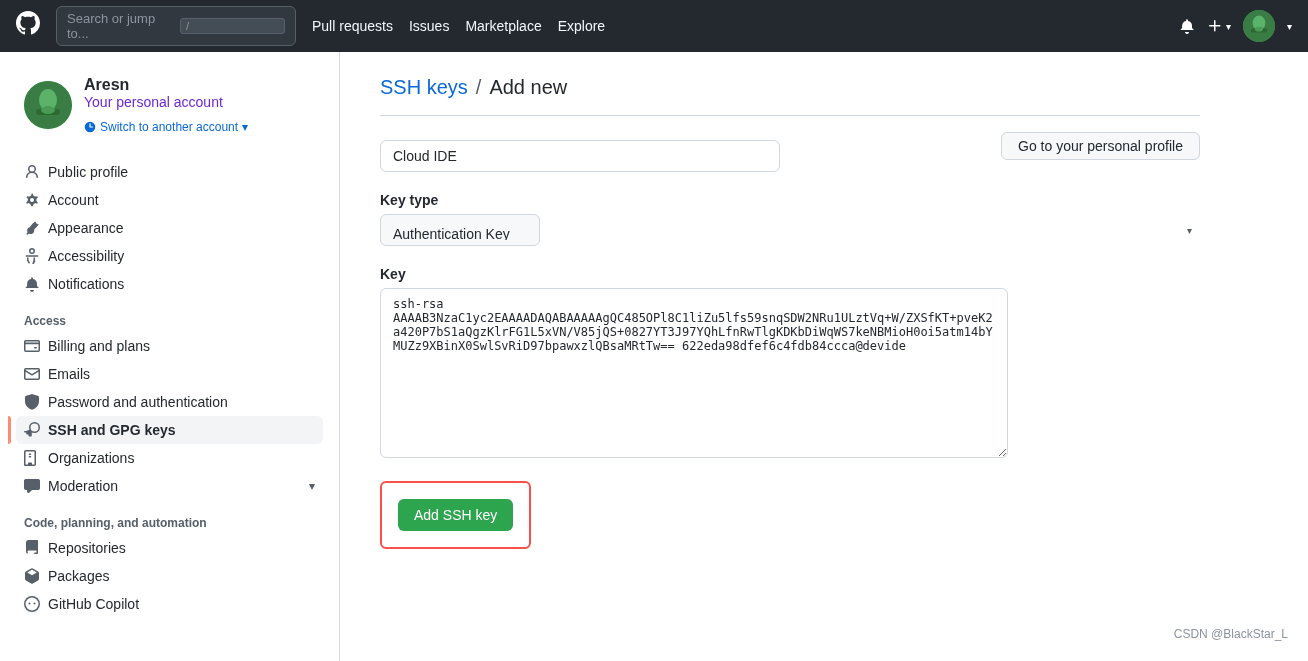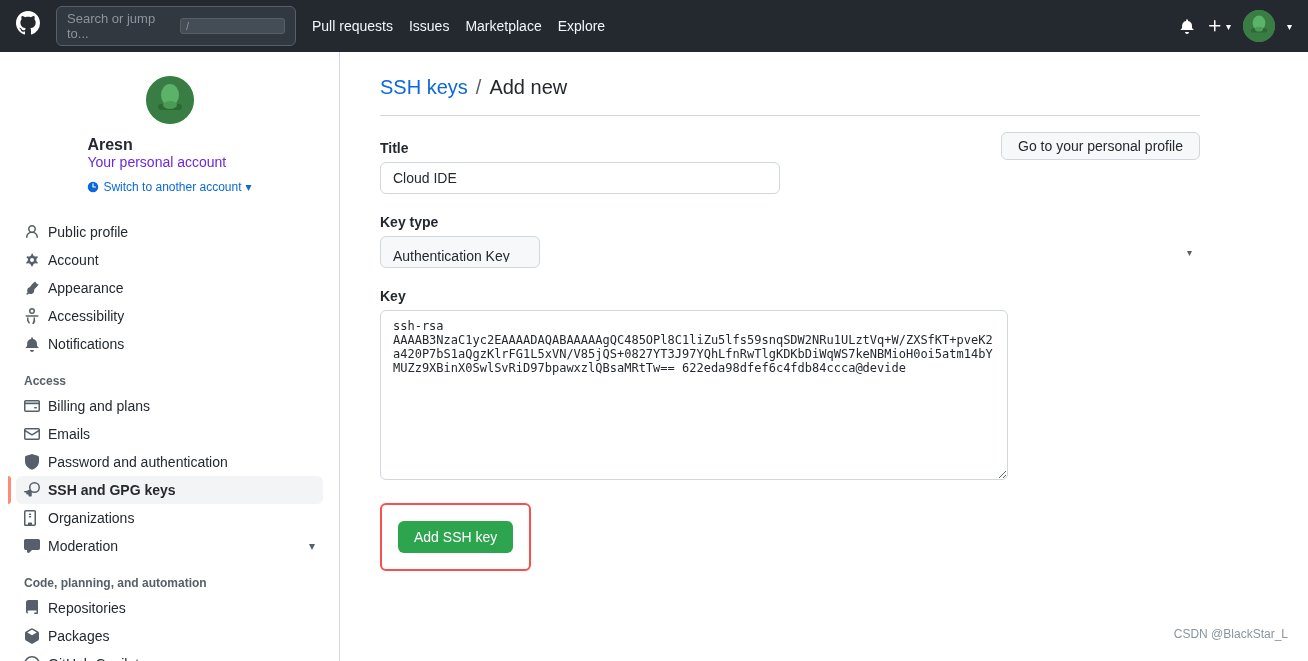--- a/index.html
+++ b/index.html
@@ -105,21 +105,20 @@
       flex-shrink: 0;
       padding: 24px 16px;
       border-right: 1px solid #d0d7de;
     }
     .sidebar-user {
       display: flex;
       align-items: center;
       gap: 12px;
       margin-bottom: 24px;
       padding: 0 8px;
-      flex-direction: column;
     }
     .sidebar-user-avatar {
       width: 48px;
       height: 48px;
       border-radius: 50%;
       background: #3fb950;
       display: flex;
       align-items: center;
       justify-content: center;
       overflow: hidden;
@@ -530,21 +529,20 @@
 
     
     <div class="page-breadcrumb">
       <a style="color:#0969da; text-decoration:none; font-size:20px;">SSH keys</a>
       <span class="separator" style="color:#57606a; font-size:20px;">/</span>
       <span class="current" style="font-size:20px;">Add new</span>
     </div>
 
     
     <div class="form-group">
-      <label class="form-label">Title</label>
       <input type="text" class="form-input" value="Cloud IDE" style="">
     </div>
 
     
     <div class="form-group">
       <label class="form-label">Key type</label>
       <div class="select-wrapper">
         <select class="form-select">
           <option>Authentication Key</option>
           <option>Signing Key</option>

